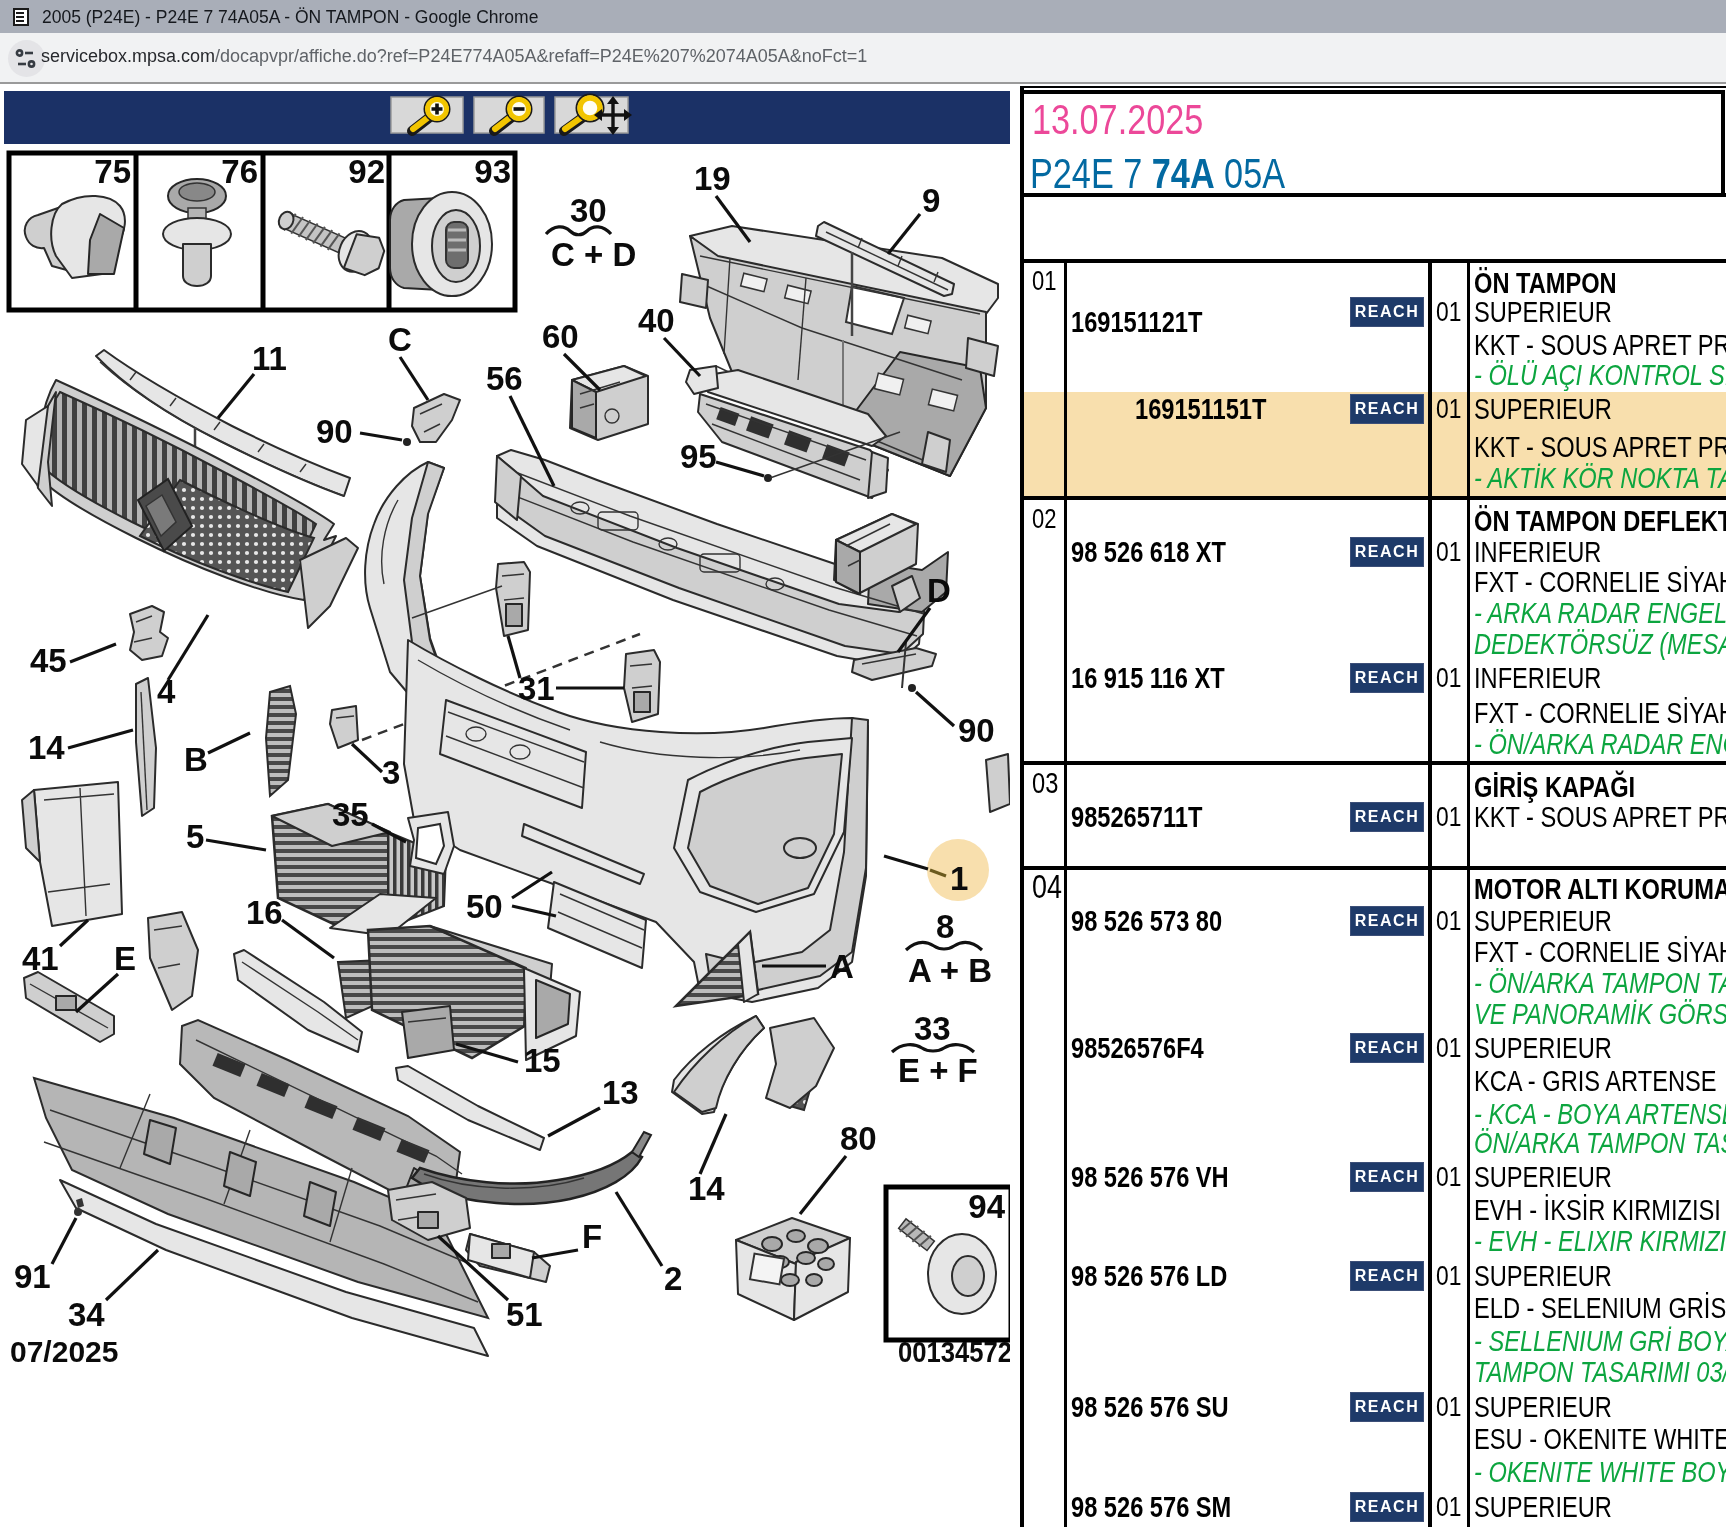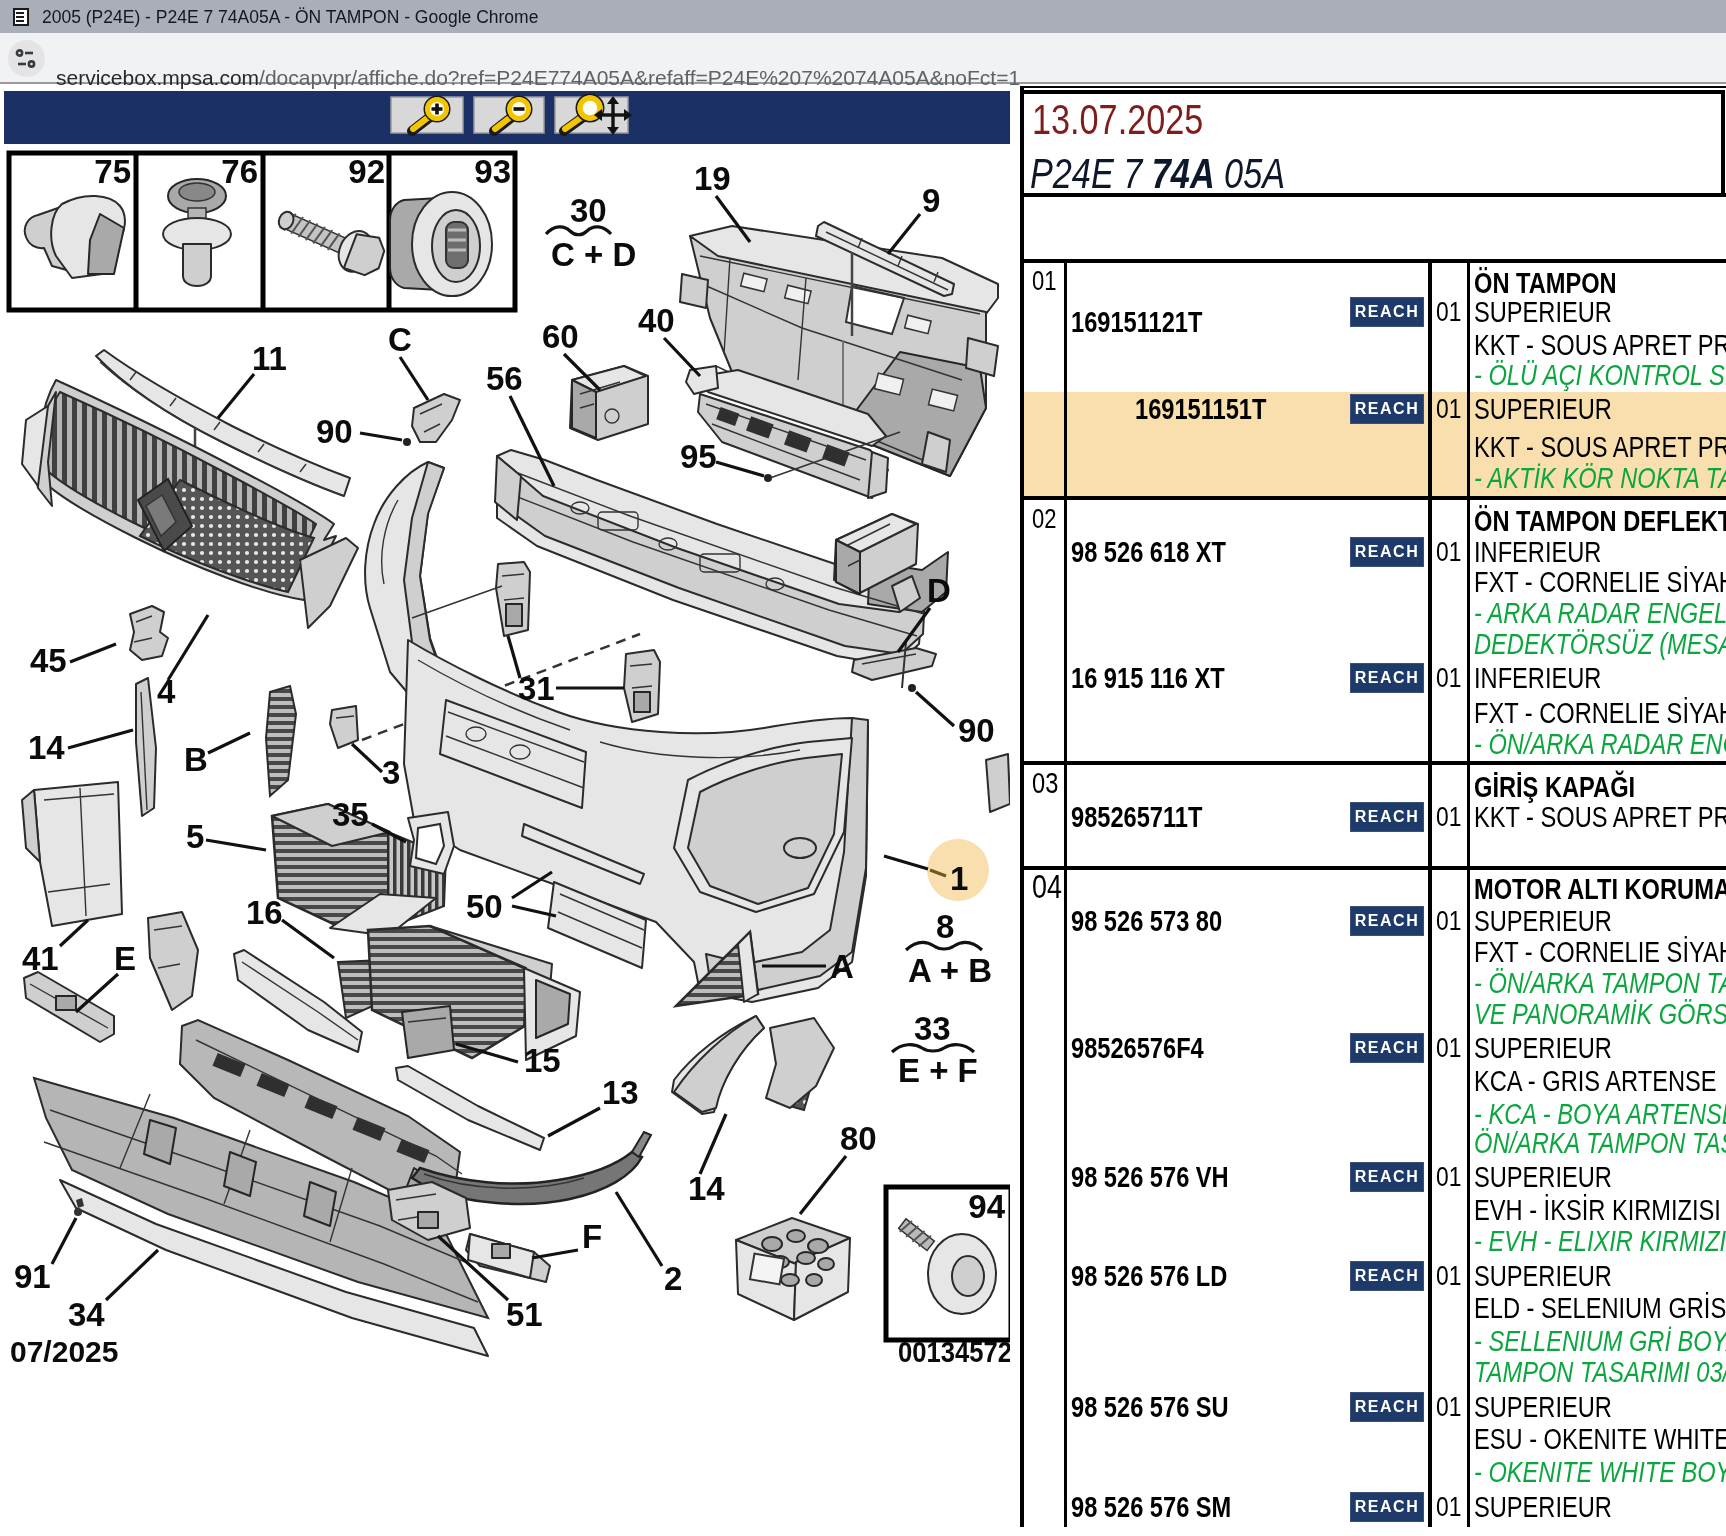--- a/index.html
+++ b/index.html
@@ -29,29 +29,29 @@
 <div class="abs" style="left:8px;top:40px;width:37px;height:37px;border-radius:50%;background:#e4e4e7;"></div>
 <svg class="abs" style="left:14px;top:48px" width="24" height="22" viewBox="0 0 24 22">
     <g stroke="#363b42" stroke-width="2.6" fill="none">
       <circle cx="5.5" cy="5" r="2.6"></circle>
       <line x1="11" y1="5" x2="19" y2="5"></line>
       <line x1="4" y1="16" x2="12" y2="16"></line>
       <circle cx="17.5" cy="16" r="2.6"></circle>
     </g>
   </svg>
 
-<div class="abs" style="left:56px;top:46px;font-size:21px;color:#27292d;margin-top:20px;">servicebox.mpsa.com<span style="color:#5f6368;">/docapvpr/affiche.do?ref=P24E774A05A&amp;refaff=P24E%207%2074A05A&amp;noFct=1</span></div>
+<div class="abs" style="left:41px;top:46px;font-size:18px;color:#27292d;">servicebox.mpsa.com<span style="color:#5f6368;">/docapvpr/affiche.do?ref=P24E774A05A&amp;refaff=P24E%207%2074A05A&amp;noFct=1</span></div>
 
 <div class="blk" style="left:1020px;top:86px;width:706px;height:2px;"></div>
 
 <div class="abs" style="left:1020px;top:90px;width:697px;height:99px;border:4px solid #000;"></div>
 
-<div class="abs" style="left:1032px;top:96px;font-size:42px;color:#7f1d1d;"><span class="n">13.07.2025</span></div>
-
-<div class="abs" style="left:1030px;top:150px;font-size:42px;color:#0f172a;font-style:italic;"><span class="n">P24E 7 <b>74A</b> 05A</span></div>
+<div class="abs" style="left:1032px;top:96px;font-size:42px;color:#ec4899;"><span class="n">13.07.2025</span></div>
+
+<div class="abs" style="left:1030px;top:150px;font-size:42px;color:#0369a1;"><span class="n">P24E 7 <b>74A</b> 05A</span></div>
 
 <div class="blk" style="left:1020px;top:193px;width:706px;height:4px;"></div>
 
 <div class="blk" style="left:1020px;top:259px;width:706px;height:4px;"></div>
 
 <div class="abs" style="left:1024px;top:392px;width:702px;height:104px;background:#f8dfad;"></div>
 
 <div class="abs" style="left:927px;top:839px;width:62px;height:62px;border-radius:50%;background:#f8dfad;"></div>
 
 <div class="blk" style="left:1020px;top:88px;width:4px;height:1439px;"></div>

